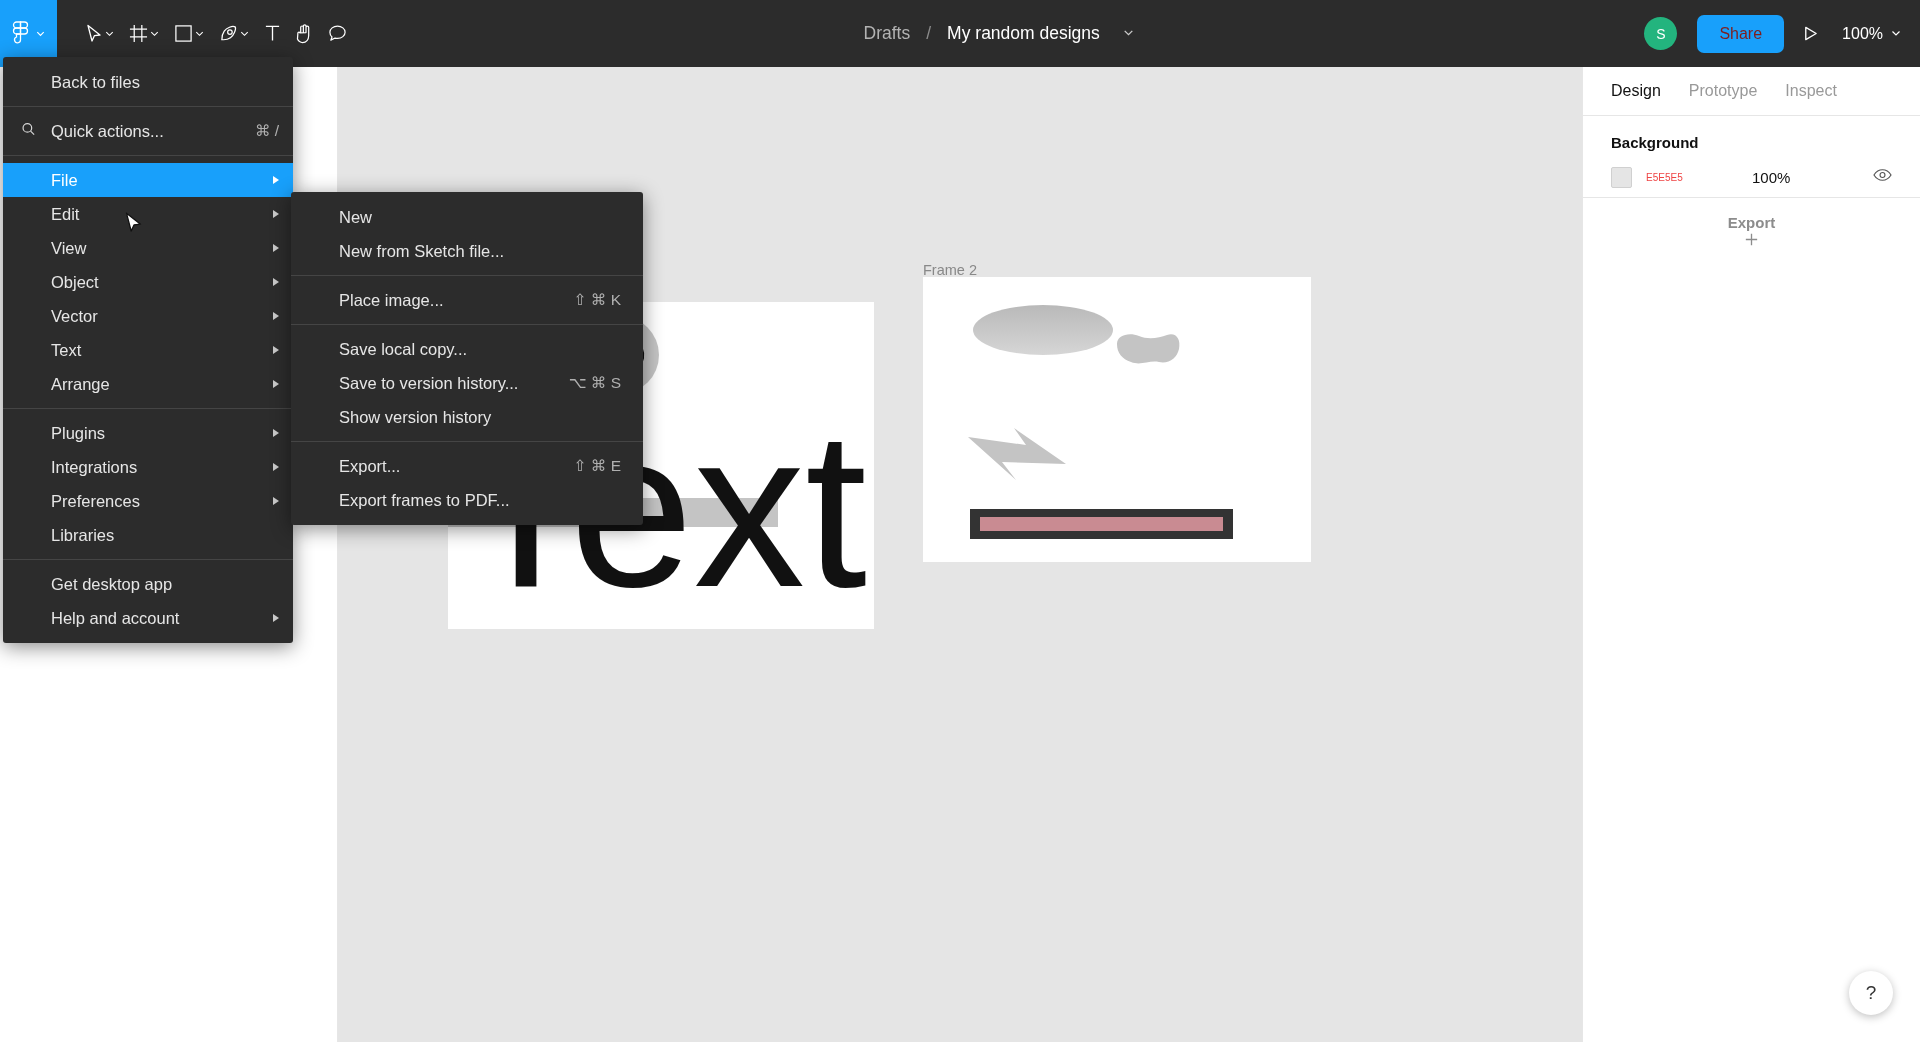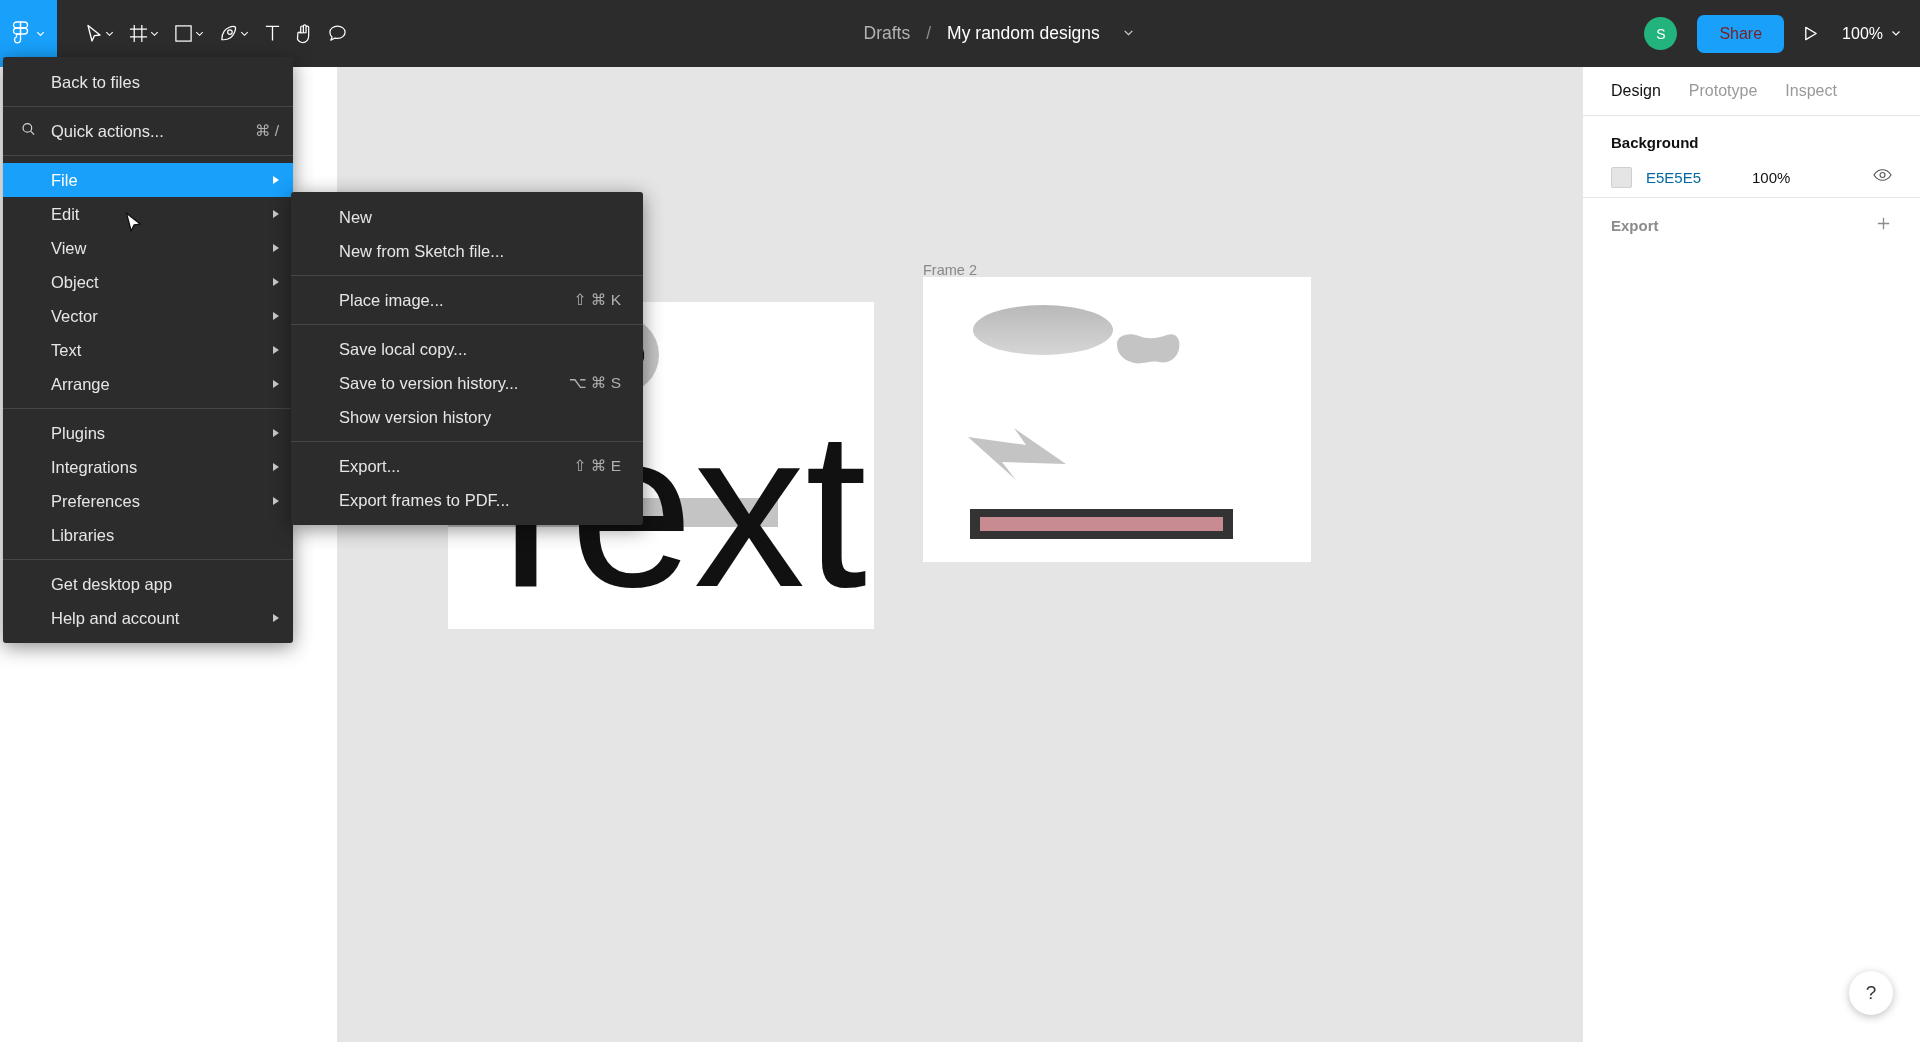--- a/index.html
+++ b/index.html
@@ -112,26 +112,26 @@
     padding: 18px 28px 6px 28px;
   }
   .bg-row {
     display: flex; align-items: center;
     padding: 6px 28px 6px 28px; gap: 14px; height: 40px;
   }
   .swatch {
     width: 21px; height: 21px; background: #e5e5e5;
     border: 1px solid #d0d0d0; border-radius: 2px; cursor: pointer;
   }
-  .hex { font-size: 15px; color: #0369a1; cursor: text; width: 92px; }
+  .hex { font-size: 10px; color: #ef4444; cursor: text; width: 92px; }
   .opacity { font-size: 15px; color: #111; cursor: text; flex: 1; }
   .eye { cursor: pointer; }
   .export-row {
     display: flex; align-items: center; justify-content: space-between;
-    padding: 16px 28px; height: 54px;
+    padding: 16px 28px; height: 54px; flex-direction: column;
   }
   .export-title { font-size: 15px; color: #8c8c8c; font-weight: bold; }
   .plus { cursor: pointer; color: #8c8c8c; }
 
   .help-fab {
     position: absolute; right: 27px; bottom: 27px;
     width: 44px; height: 44px; border-radius: 50%;
     background: #fff; box-shadow: 0 2px 8px rgba(0,0,0,.25);
     display: flex; align-items: center; justify-content: center;
     font-size: 19px; color: #333; cursor: pointer; z-index: 20;

